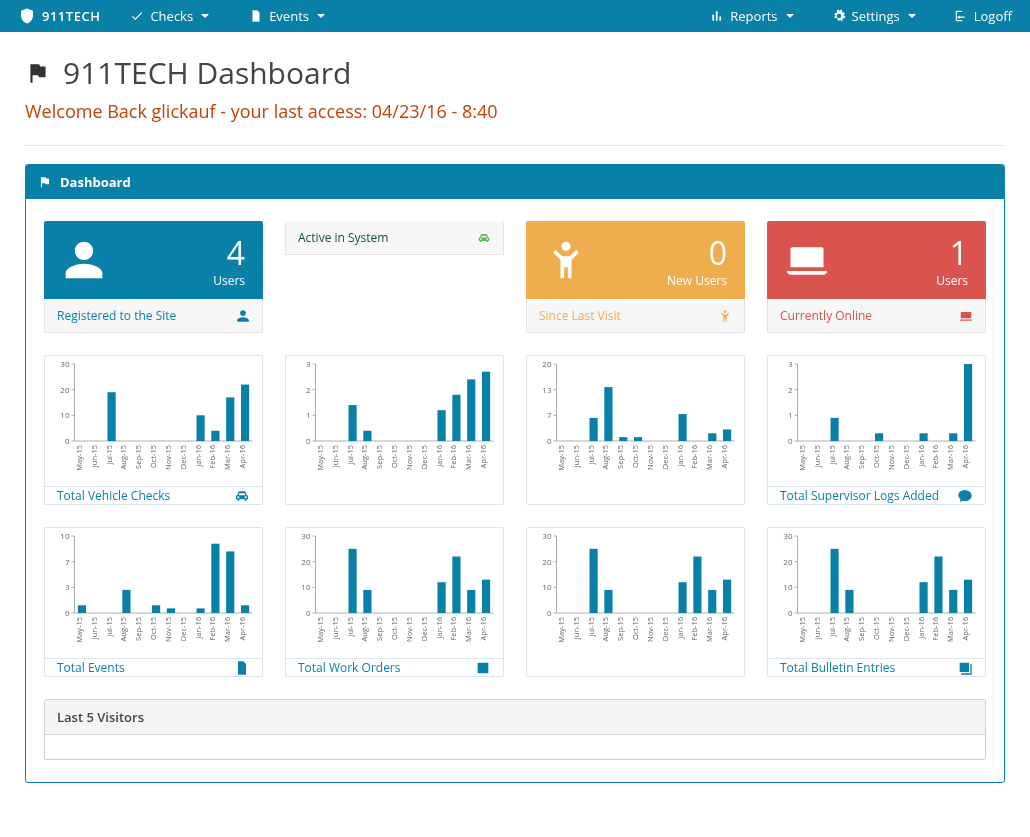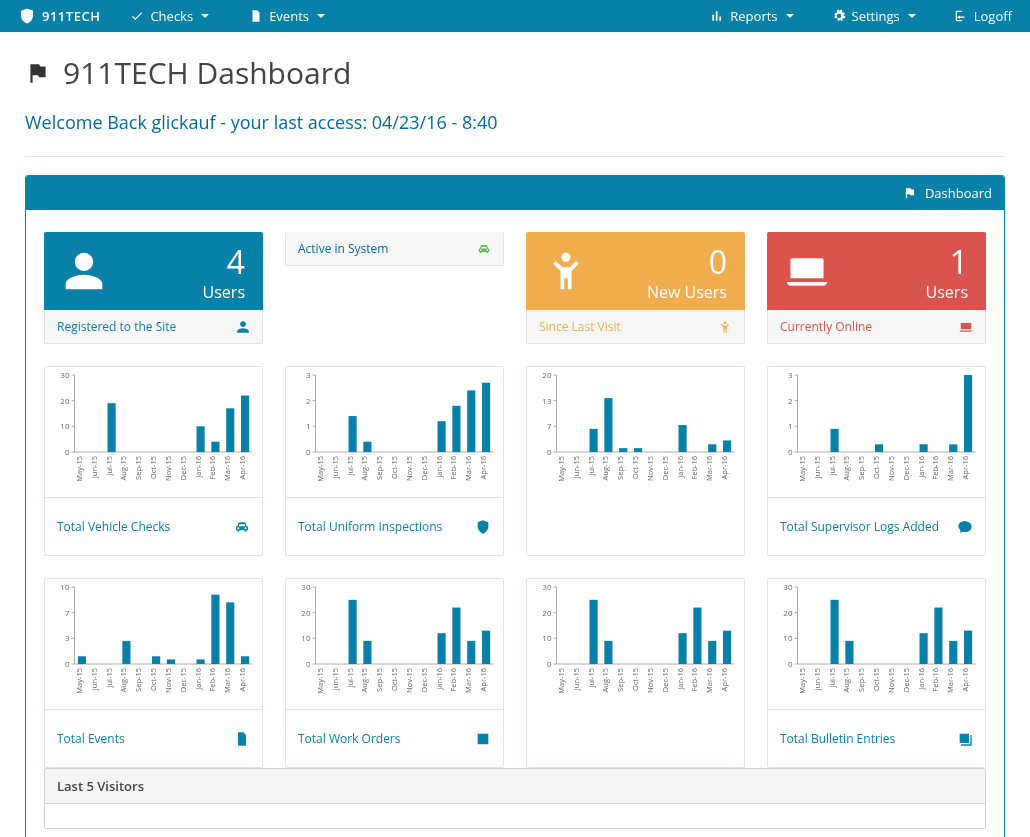--- a/index.html
+++ b/index.html
@@ -10,52 +10,52 @@
     .brand { display: flex; align-items: center; gap: 6px; font-weight: 600; letter-spacing: .5px; }
     .brand svg { height: 18px; }
     .nav-left { display: flex; align-items: center; gap: 40px; margin-left: 30px; }
     .nav-right { margin-left: auto; display: flex; align-items: center; gap: 38px; }
     .nav-item { display: flex; align-items: center; gap: 6px; cursor: pointer; }
     .caret { width: 0; height: 0; border-left: 4px solid transparent; border-right: 4px solid transparent; border-top: 4px solid #fff; display: inline-block; margin-left: 2px; }
 
     
     .page-wrap { padding: 20px 25px 0; }
     .page-title { font-size: 30px; font-weight: 400; color: #444; display: flex; align-items: center; gap: 12px; }
-    .page-sub   { font-size: 18px; color: #0369a1; margin-top: 17px; }
+    .page-sub   { font-size: 18px; color: #c2410c; margin-top: 6px; }
     hr.sep { border: 0; border-top: 1px solid #e5e5e5; margin: 22px 0 18px; }
 
     
     .panel { border: 1px solid #0880a8; border-radius: 3px; overflow: hidden; }
-    .panel-head { background: #0880a8; color: #fff; padding: 8px 12px; font-size: 13px; font-weight: 400; display: flex; align-items: center; gap: 8px; justify-content: flex-end; }
+    .panel-head { background: #0880a8; color: #fff; padding: 8px 12px; font-size: 13px; font-weight: 700; display: flex; align-items: center; gap: 8px; }
     .panel-body { padding: 22px 18px; }
 
     
     .row4 { display: grid; grid-template-columns: repeat(4, 1fr); gap: 22px; }
     .stat { border-radius: 2px; overflow: hidden; }
     .stat-top { height: 78px; display: flex; align-items: center; justify-content: space-between; padding: 10px 18px; color: #fff; }
     .stat-top .big { font-size: 32px; font-weight: 400; text-align: right; }
-    .stat-top .big small { display: block; font-size: 16px; margin-top: -2px; }
+    .stat-top .big small { display: block; font-size: 12px; margin-top: -2px; }
     .stat-top .ico { width: 44px; height: 44px; fill: #fff; }
     .stat-bot { background: #f7f7f7; border: 1px solid #e3e3e3; border-top: 0; padding: 8px 12px; font-size: 12px; display: flex; align-items: center; justify-content: space-between; }
     .stat-bot svg { width: 14px; height: 14px; }
     .c-blue   { background:#0880a8; } .t-blue  { color:#0880a8; fill:#0880a8; }
-    .c-green  { background:#5cb85c; } .t-green { color:#0369a1; fill:#5cb85c; }
+    .c-green  { background:#5cb85c; } .t-green { color:#14532d; fill:#5cb85c; }
     .c-orange { background:#f0ad4e; } .t-orange{ color:#f0ad4e; fill:#f0ad4e; }
     .c-red    { background:#d9534f; } .t-red   { color:#d9534f; fill:#d9534f; }
 
     
     .charts { margin-top: 22px; }
     .chart-box { border: 1px solid #d9e6ed; border-radius: 2px; overflow: hidden; background:#fff; }
     .chart-svg { display:block; width:100%; height:130px; }
-    .chart-foot { border-top:1px solid #d9e6ed; padding:20px 12px; font-size:12px; color:#0880a8; display:flex; align-items:center; justify-content:space-between; }
+    .chart-foot { border-top:1px solid #d9e6ed; padding:0 12px; font-size:12px; color:#0880a8; display:flex; align-items:center; justify-content:space-between; }
     .chart-foot svg { width:16px; height:16px; fill:#0880a8; }
     .mt { margin-top: 22px; }
 
     
-    .visitors { border:1px solid #d0d0d0; border-radius:2px; }
+    .visitors { margin-top: 22px; border:1px solid #d0d0d0; border-radius:2px; }
     .visitors-head { background:#f5f5f5; border-bottom:1px solid #d0d0d0; padding:8px 12px; font-size:13px; font-weight:600; color:#444; }
   </style>
 </head>
 <body>
 
 <svg width="0" height="0" style="position:absolute">
   <symbol id="i-user" viewBox="0 0 24 24">
       <path d="M12 12c2.8 0 5-2.2 5-5s-2.2-5-5-5-5 2.2-5 5 2.2 5 5 5zm0 2c-3.3 0-10 1.7-10 5v3h20v-3c0-3.3-6.7-5-10-5z"></path>
     </symbol>
   <symbol id="i-car" viewBox="0 0 24 24">
@@ -299,26 +299,20 @@
               <text x="137.25" y="89" font-size="7.5" fill="#666" text-anchor="end" transform="rotate(-90 137.25 89)">Dec-15</text>
               <rect x="148.0041666666667" y="54.2" width="8.158333333333335" height="30.799999999999997" fill="#0880a8"></rect>
               <text x="152.08333333333334" y="89" font-size="7.5" fill="#666" text-anchor="end" transform="rotate(-90 152.08333333333334 89)">Jan-16</text>
               <rect x="162.8375" y="38.800000000000004" width="8.158333333333335" height="46.199999999999996" fill="#0880a8"></rect>
               <text x="166.91666666666666" y="89" font-size="7.5" fill="#666" text-anchor="end" transform="rotate(-90 166.91666666666666 89)">Feb-16</text>
               <rect x="177.67083333333335" y="23.400000000000006" width="8.158333333333335" height="61.599999999999994" fill="#0880a8"></rect>
               <text x="181.75" y="89" font-size="7.5" fill="#666" text-anchor="end" transform="rotate(-90 181.75 89)">Mar-16</text>
               <rect x="192.5041666666667" y="15.700000000000003" width="8.158333333333335" height="69.3" fill="#0880a8"></rect>
               <text x="196.58333333333334" y="89" font-size="7.5" fill="#666" text-anchor="end" transform="rotate(-90 196.58333333333334 89)">Apr-16</text>
             </svg>
-    <div class="chart-foot">
-      <span>Total Uniform Inspections</span>
-      <svg>
-                <use href="#i-shield"></use>
-              </svg>
-    </div>
   </div>
           <div class="chart-box">
     <svg class="chart-svg" viewBox="0 0 210 130">
               <line x1="26" y1="8" x2="26" y2="85" stroke="#999" stroke-width="0.8"></line>
               <line x1="26" y1="85" x2="204" y2="85" stroke="#999" stroke-width="0.8"></line>
               <line x1="23" y1="85" x2="26" y2="85" stroke="#999" stroke-width="0.8"></line>
               <text x="21" y="88" font-size="8" fill="#666" text-anchor="end">0</text>
               <line x1="23" y1="59.33333333333333" x2="26" y2="59.33333333333333" stroke="#999" stroke-width="0.8"></line>
               <text x="21" y="62.33333333333333" font-size="8" fill="#666" text-anchor="end">7</text>
               <line x1="23" y1="33.666666666666664" x2="26" y2="33.666666666666664" stroke="#999" stroke-width="0.8"></line>

